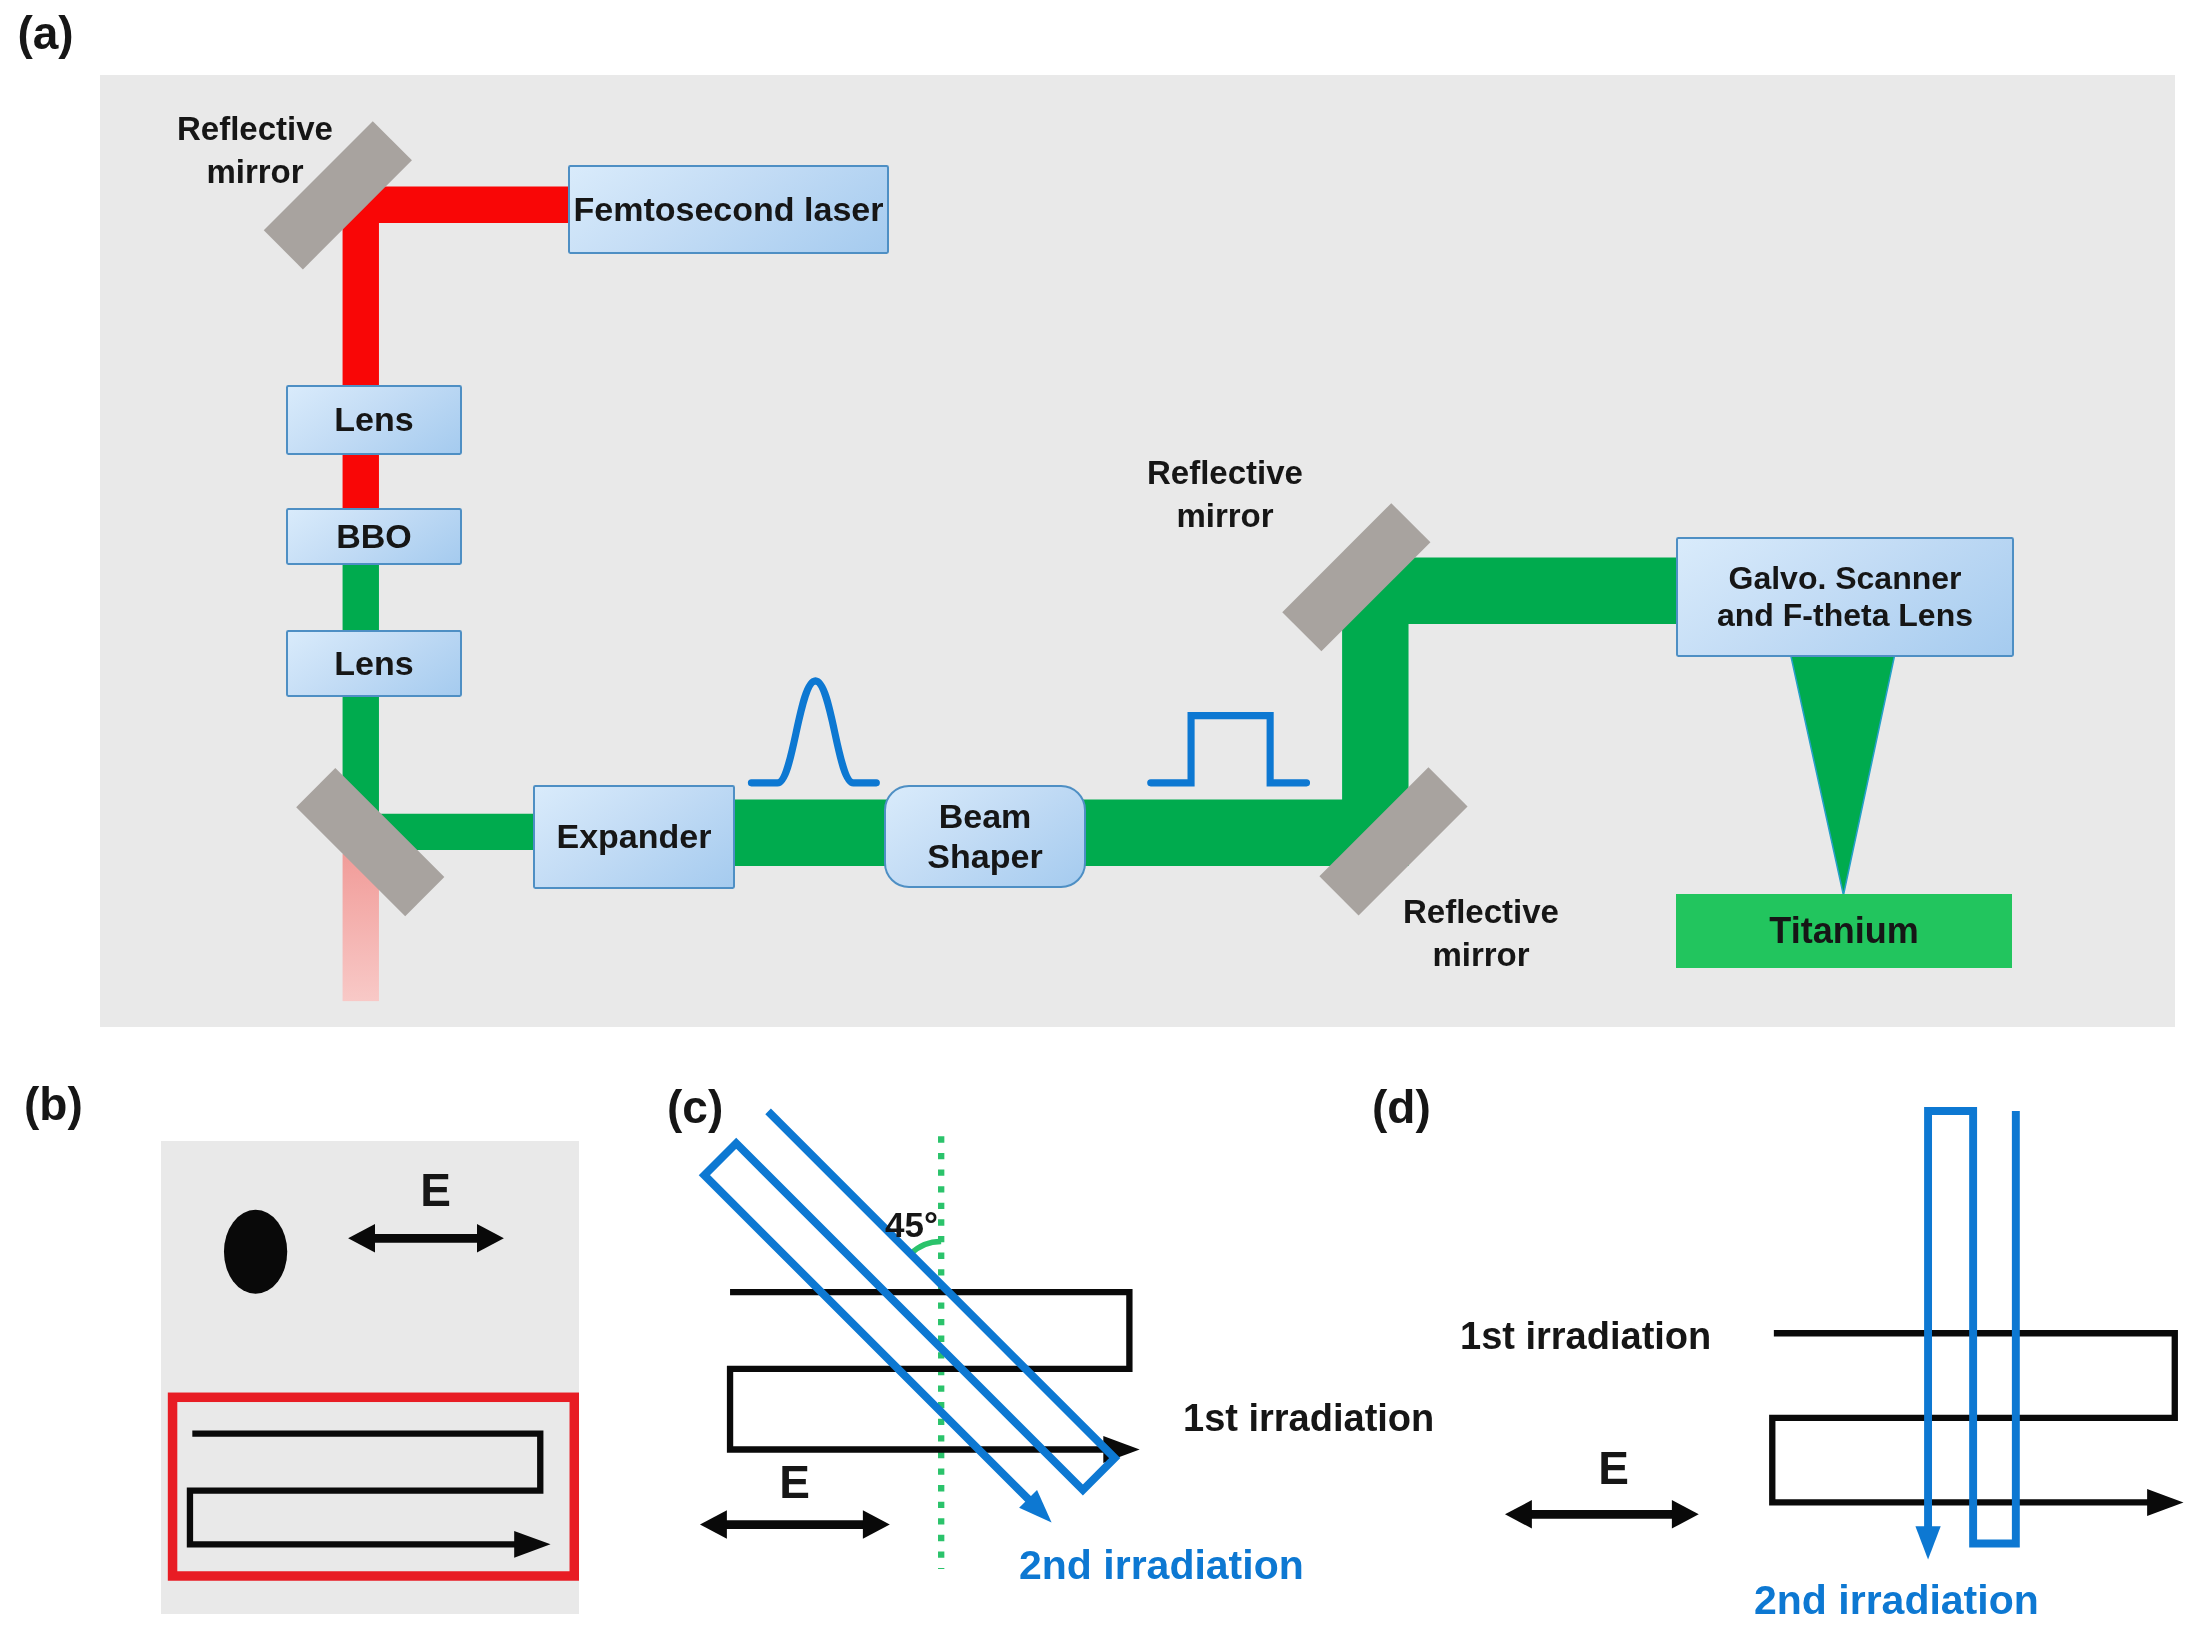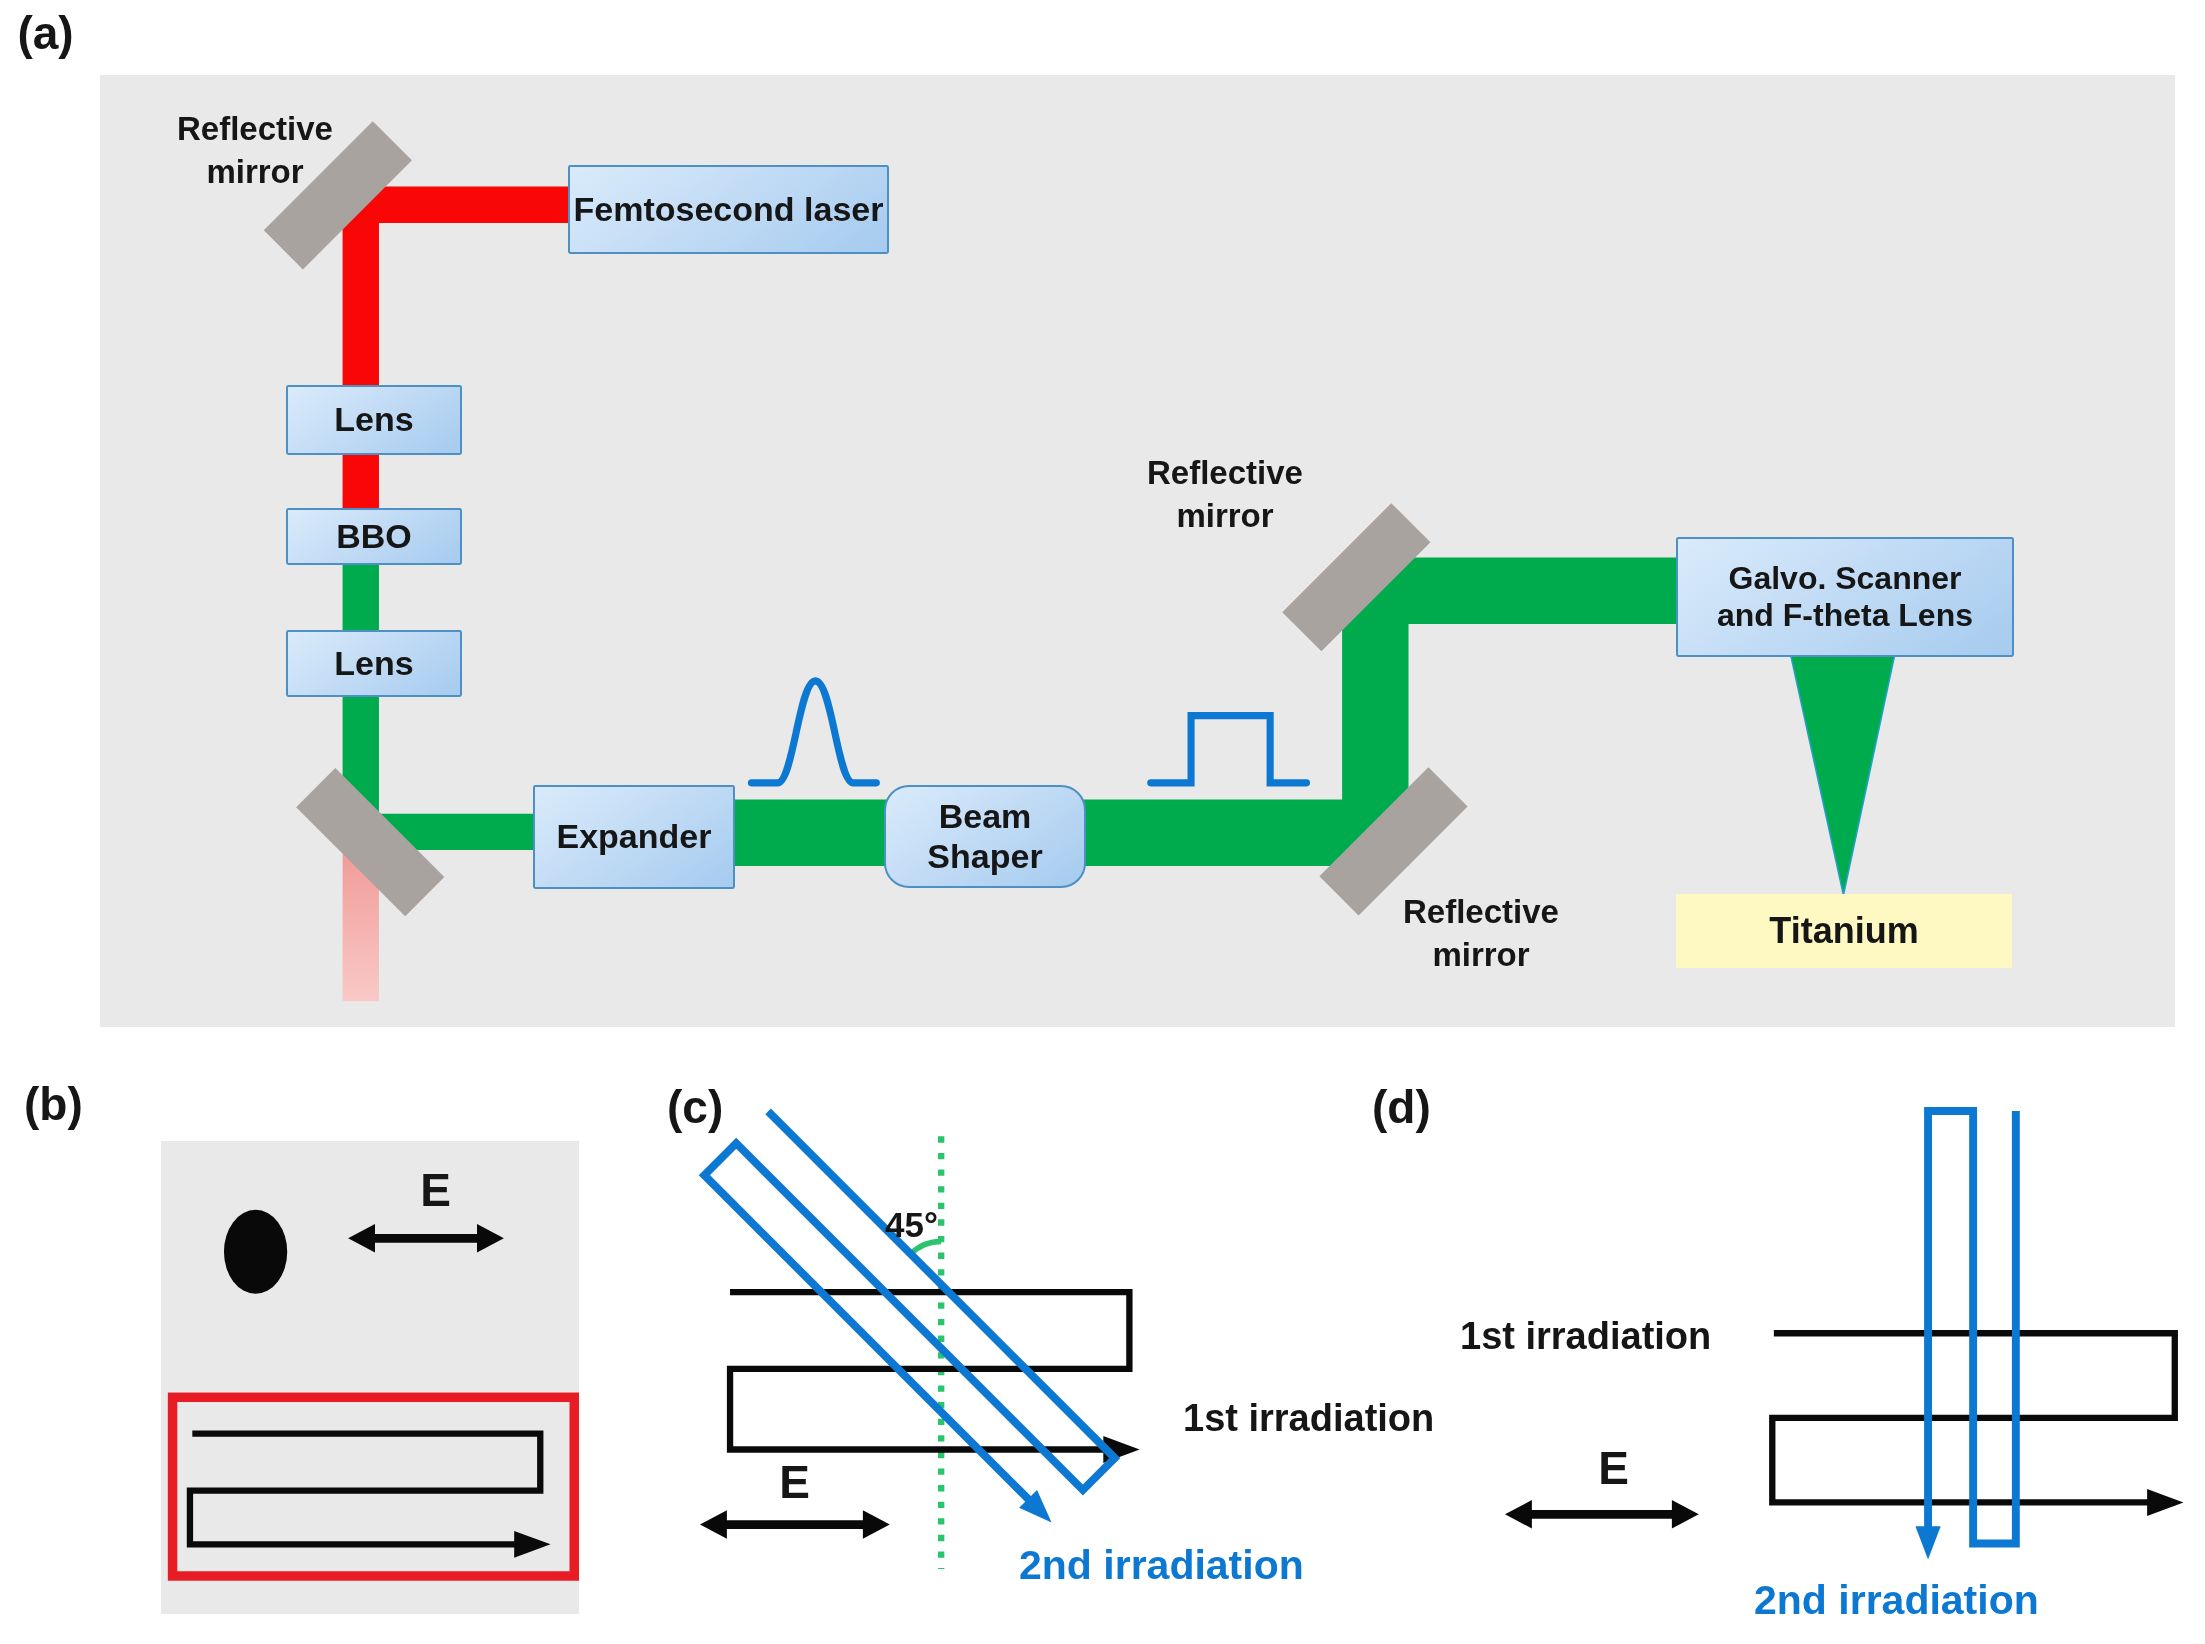--- a/index.html
+++ b/index.html
@@ -5,21 +5,21 @@
   html,body{margin:0;padding:0;background:#ffffff;}
   #stage{position:relative;width:2205px;height:1644px;background:#ffffff;overflow:hidden;
          font-family:"Liberation Sans","DejaVu Sans",sans-serif;}
   .panel-bg{position:absolute;background:#e9e9e9;}
   #svgLayer{position:absolute;left:0;top:0;z-index:2;}
   .box{position:absolute;z-index:3;display:flex;align-items:center;justify-content:center;
        text-align:center;background:linear-gradient(145deg,#d9ebfb 0%,#c3dcf5 45%,#a5cbef 100%);
        border:2.4px solid #4e8fc4;border-radius:2.4px;color:#161616;font-weight:700;
        font-size:34px;line-height:1.15;box-sizing:border-box;}
   .slab{position:absolute;z-index:3;display:flex;align-items:center;justify-content:center;
-        background:#fef9c3;color:#161616;font-weight:700;font-size:36px;box-sizing:border-box;}
+        background:#22c55e;color:#161616;font-weight:700;font-size:36px;box-sizing:border-box;}
   .lbl{position:absolute;z-index:4;color:#161616;font-weight:700;}
   .mlabel{font-size:33px;line-height:1.3;text-align:center;}
   .panelTag{font-size:46px;}
   .eTag{font-size:46px;text-align:center;}
   .irr1{font-size:38px;white-space:nowrap;}
   .irr2{font-size:41px;white-space:nowrap;}
 </style>
 </head>
 <body>
 

